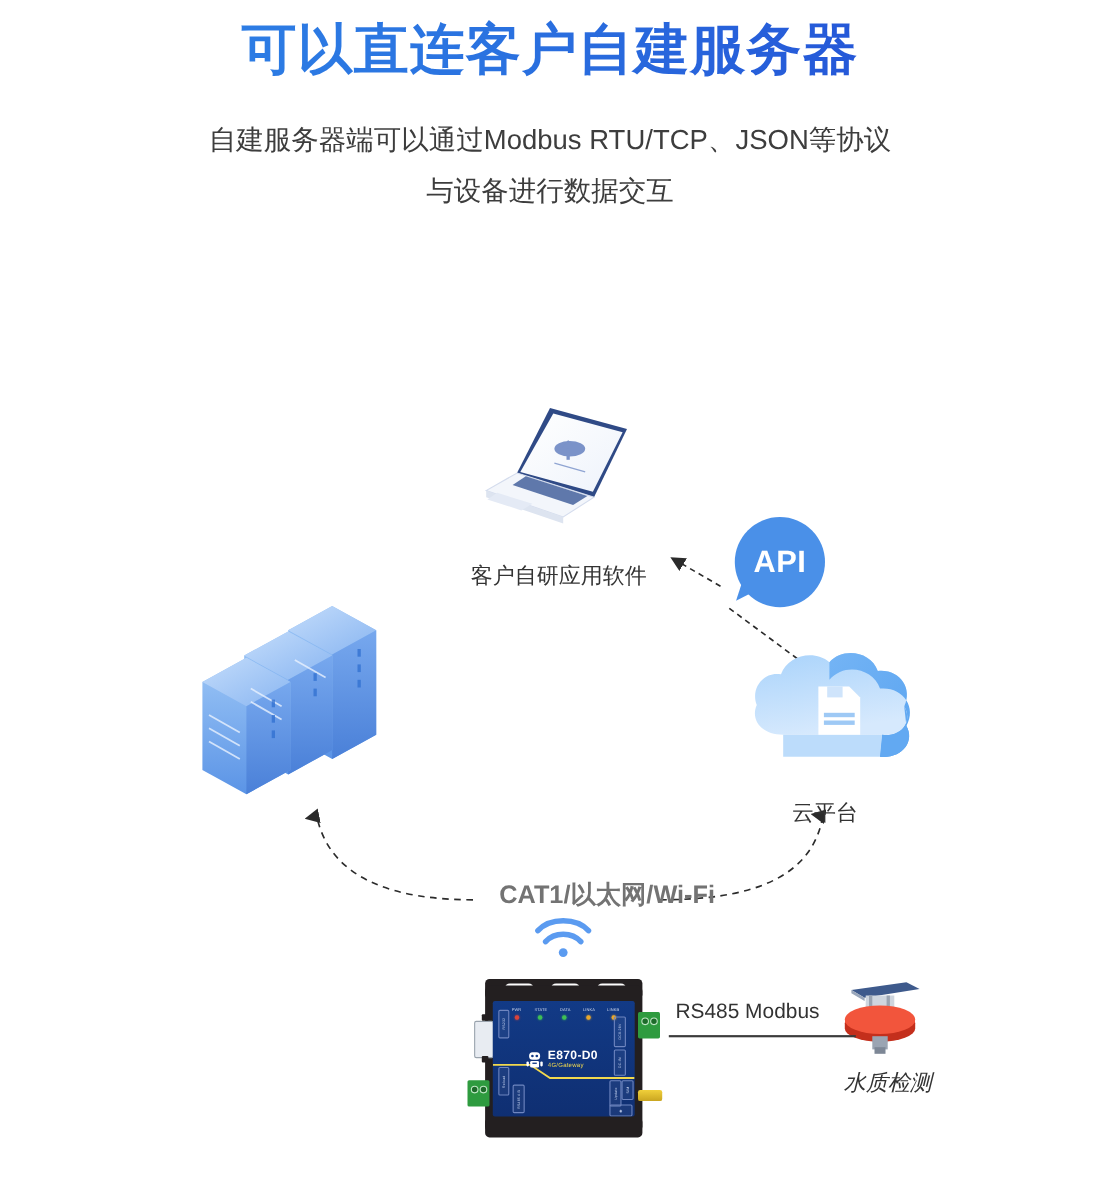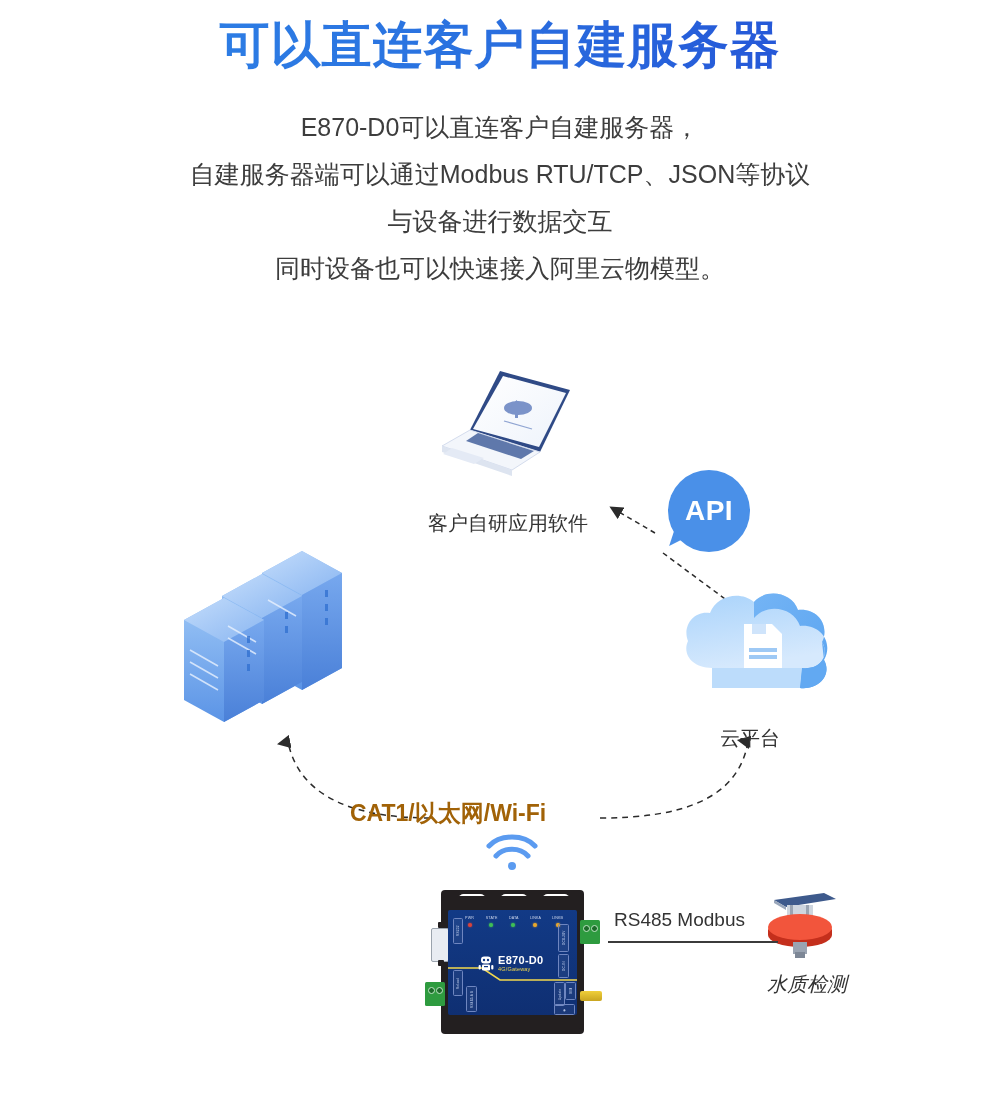--- a/index.html
+++ b/index.html
@@ -97,24 +97,24 @@
     transform: rotate(18deg);
   }
   .servers-label { left: 165px; top: 703px; width: 180px; }
   .cloud-label { left: 690px; top: 705px; width: 120px; }
 
   
   .link-label {
     position: absolute;
     left: 350px; top: 798px;
     width: 300px;
-    text-align: left;
+    text-align: right;
     font-size: 23px;
     font-weight: bold;
-    color: #a16207;
+    color: #737373;
     white-space: nowrap;
   }
 
   
   .rs485-label {
     position: absolute;
     left: 614px; top: 909px;
     font-size: 19px;
     color: #333;
     white-space: nowrap;
@@ -241,24 +241,22 @@
     border: 1px solid #9aa3ad;
     border-radius: 2px;
   }
 </style>
 </head>
 <body>
 
 <div class="page-title">可以直连客户自建服务器</div>
 
 <div class="intro">
-  <span class="line">E870-D0可以直连客户自建服务器，</span>
   <span class="line">自建服务器端可以通过Modbus RTU/TCP、JSON等协议</span>
   <span class="line">与设备进行数据交互</span>
-  <span class="line">同时设备也可以快速接入阿里云物模型。</span>
 </div>
 
 <div class="diagram">
 
   <svg class="svg-layer" viewBox="0 0 1000 1094">
     <defs>
       <marker id="arrowUp" markerWidth="9" markerHeight="9" refX="4.5" refY="7.5" orient="auto">
         <path d="M4.5 0 L9 9 L0 9 Z" fill="#2b2b2b"></path>
       </marker>
       <marker id="arrowHead" markerWidth="9" markerHeight="9" refX="7" refY="4.5" orient="auto">

